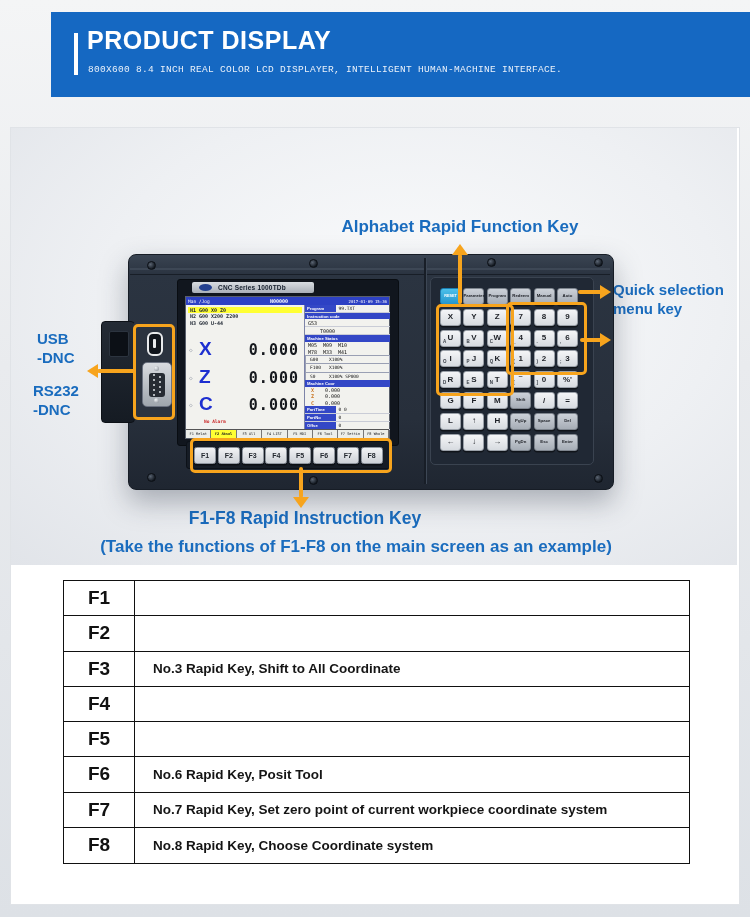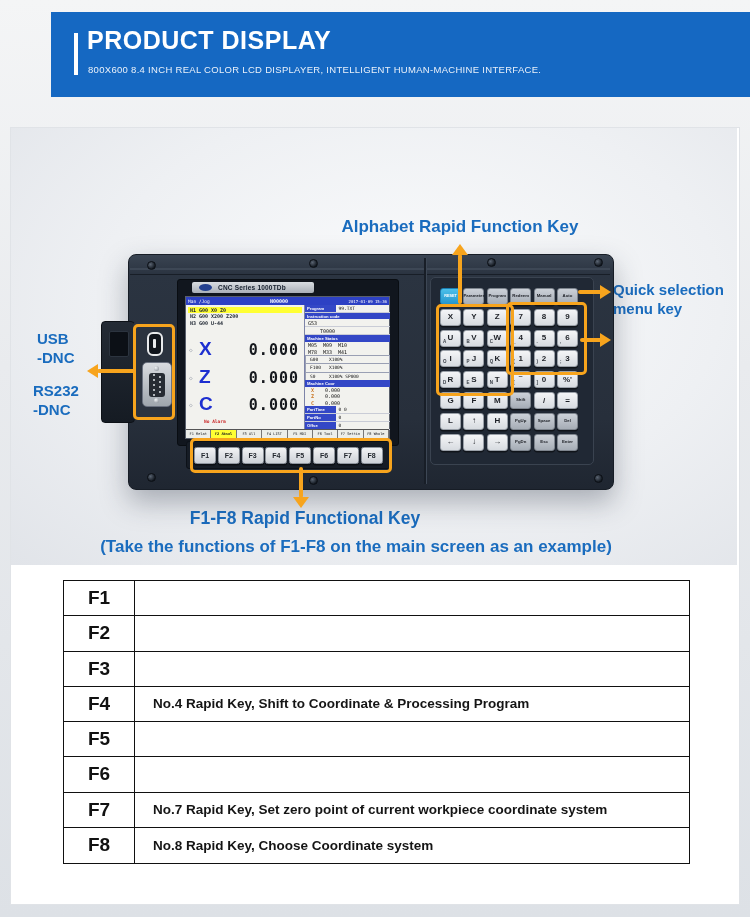--- a/index.html
+++ b/index.html
@@ -5,21 +5,21 @@
   html,body{margin:0;padding:0;}
   body{width:750px;height:917px;font-family:"Liberation Sans",sans-serif;
        background:linear-gradient(180deg,#f4f5f6 0%,#e9ebee 40%,#dde1e6 100%);}
   .abs{position:absolute;}
   #stage{position:relative;width:750px;height:917px;overflow:hidden;}
 
   
   .banner{background:#1568c2;}
   .banner-bar{background:#ffffff;}
   .banner-title{color:#fff;font-size:25px;font-weight:bold;letter-spacing:.5px;}
-  .banner-sub{color:#eaf1fa;font-size:9.5px;letter-spacing:.3px;}
+  .banner-sub{color:#eaf1fa;font-size:9.5px;letter-spacing:.3px;font-family:Liberation Mono, monospace;}
 
   
   .card{background:#ffffff;border:1px solid #e0e3e7;}
   .photo{background:radial-gradient(ellipse at 55% 40%, #fafbfc 0%, #eef0f3 55%, #e1e4e9 100%);}
 
   
   .ann{color:#1a6cbe;font-weight:bold;white-space:pre-line;}
   .ann.big{font-size:17px;}
   .ann.mid{font-size:15px;line-height:19px;}
   .oline{background:#f7a41d;border-radius:2px;}
@@ -123,21 +123,21 @@
   <div class="abs card" style="left:10px;top:127px;width:728px;height:776px;"></div>
   <div class="abs photo" style="left:11px;top:128px;width:726px;height:437px;"></div>
 
   <div class="abs ann big" style="left:338px;top:217px;width:244px;text-align:center;">Alphabet Rapid Function Key</div>
   <div class="abs ann mid" style="left:613px;top:280px;width:130px;">Quick selection
 menu key</div>
   <div class="abs ann mid" style="left:37px;top:329px;">USB
 -DNC</div>
   <div class="abs ann mid" style="left:33px;top:381px;">RS232
 -DNC</div>
-  <div class="abs ann big" style="left:155px;top:508px;width:300px;text-align:center;font-size:17.5px;">F1-F8 Rapid Functional Key</div>
+  <div class="abs ann big" style="left:155px;top:508px;width:300px;text-align:center;font-size:17.5px;">F1-F8 Rapid Instruction Key</div>
   <div class="abs ann big" style="left:46px;top:537px;width:620px;text-align:center;">(Take the functions of F1-F8 on the main screen as an example)</div>
 
   <div class="abs device" style="left:128px;top:254px;width:484px;height:234px;"></div>
   <div class="abs seam-l" style="left:130px;top:268px;width:480px;height:1.5px;"></div>
   <div class="abs seam-d" style="left:130px;top:274px;width:480px;height:1px;"></div>
   <div class="abs seam-d" style="left:424px;top:258px;width:2px;height:226px;"></div>
   <div class="abs seam-l" style="left:426px;top:258px;width:1px;height:226px;"></div>
 
   <div class="abs screw" style="left:147px;top:261px;"></div>
   <div class="abs screw" style="left:309px;top:259px;"></div>
@@ -446,30 +446,31 @@
 
   <div class="abs ftable" style="left:63px;top:580px;width:625px;">
       <div class="trow">
         <div class="tkey">F1</div>
       </div>
       <div class="trow">
         <div class="tkey">F2</div>
       </div>
       <div class="trow">
         <div class="tkey">F3</div>
+        <div class="tdesc">No.3 Rapid Key, Shift to All Coordinate</div>
       </div>
       <div class="trow">
         <div class="tkey">F4</div>
-        <div class="tdesc">No.4 Rapid Key, Shift to Coordinate &amp; Processing Program</div>
       </div>
       <div class="trow">
         <div class="tkey">F5</div>
       </div>
       <div class="trow">
         <div class="tkey">F6</div>
+        <div class="tdesc">No.6 Rapid Key, Posit Tool</div>
       </div>
       <div class="trow">
         <div class="tkey">F7</div>
         <div class="tdesc">No.7 Rapid Key, Set zero point of current workpiece coordinate system</div>
       </div>
       <div class="trow">
         <div class="tkey">F8</div>
         <div class="tdesc">No.8 Rapid Key, Choose Coordinate system</div>
       </div>
     </div>

